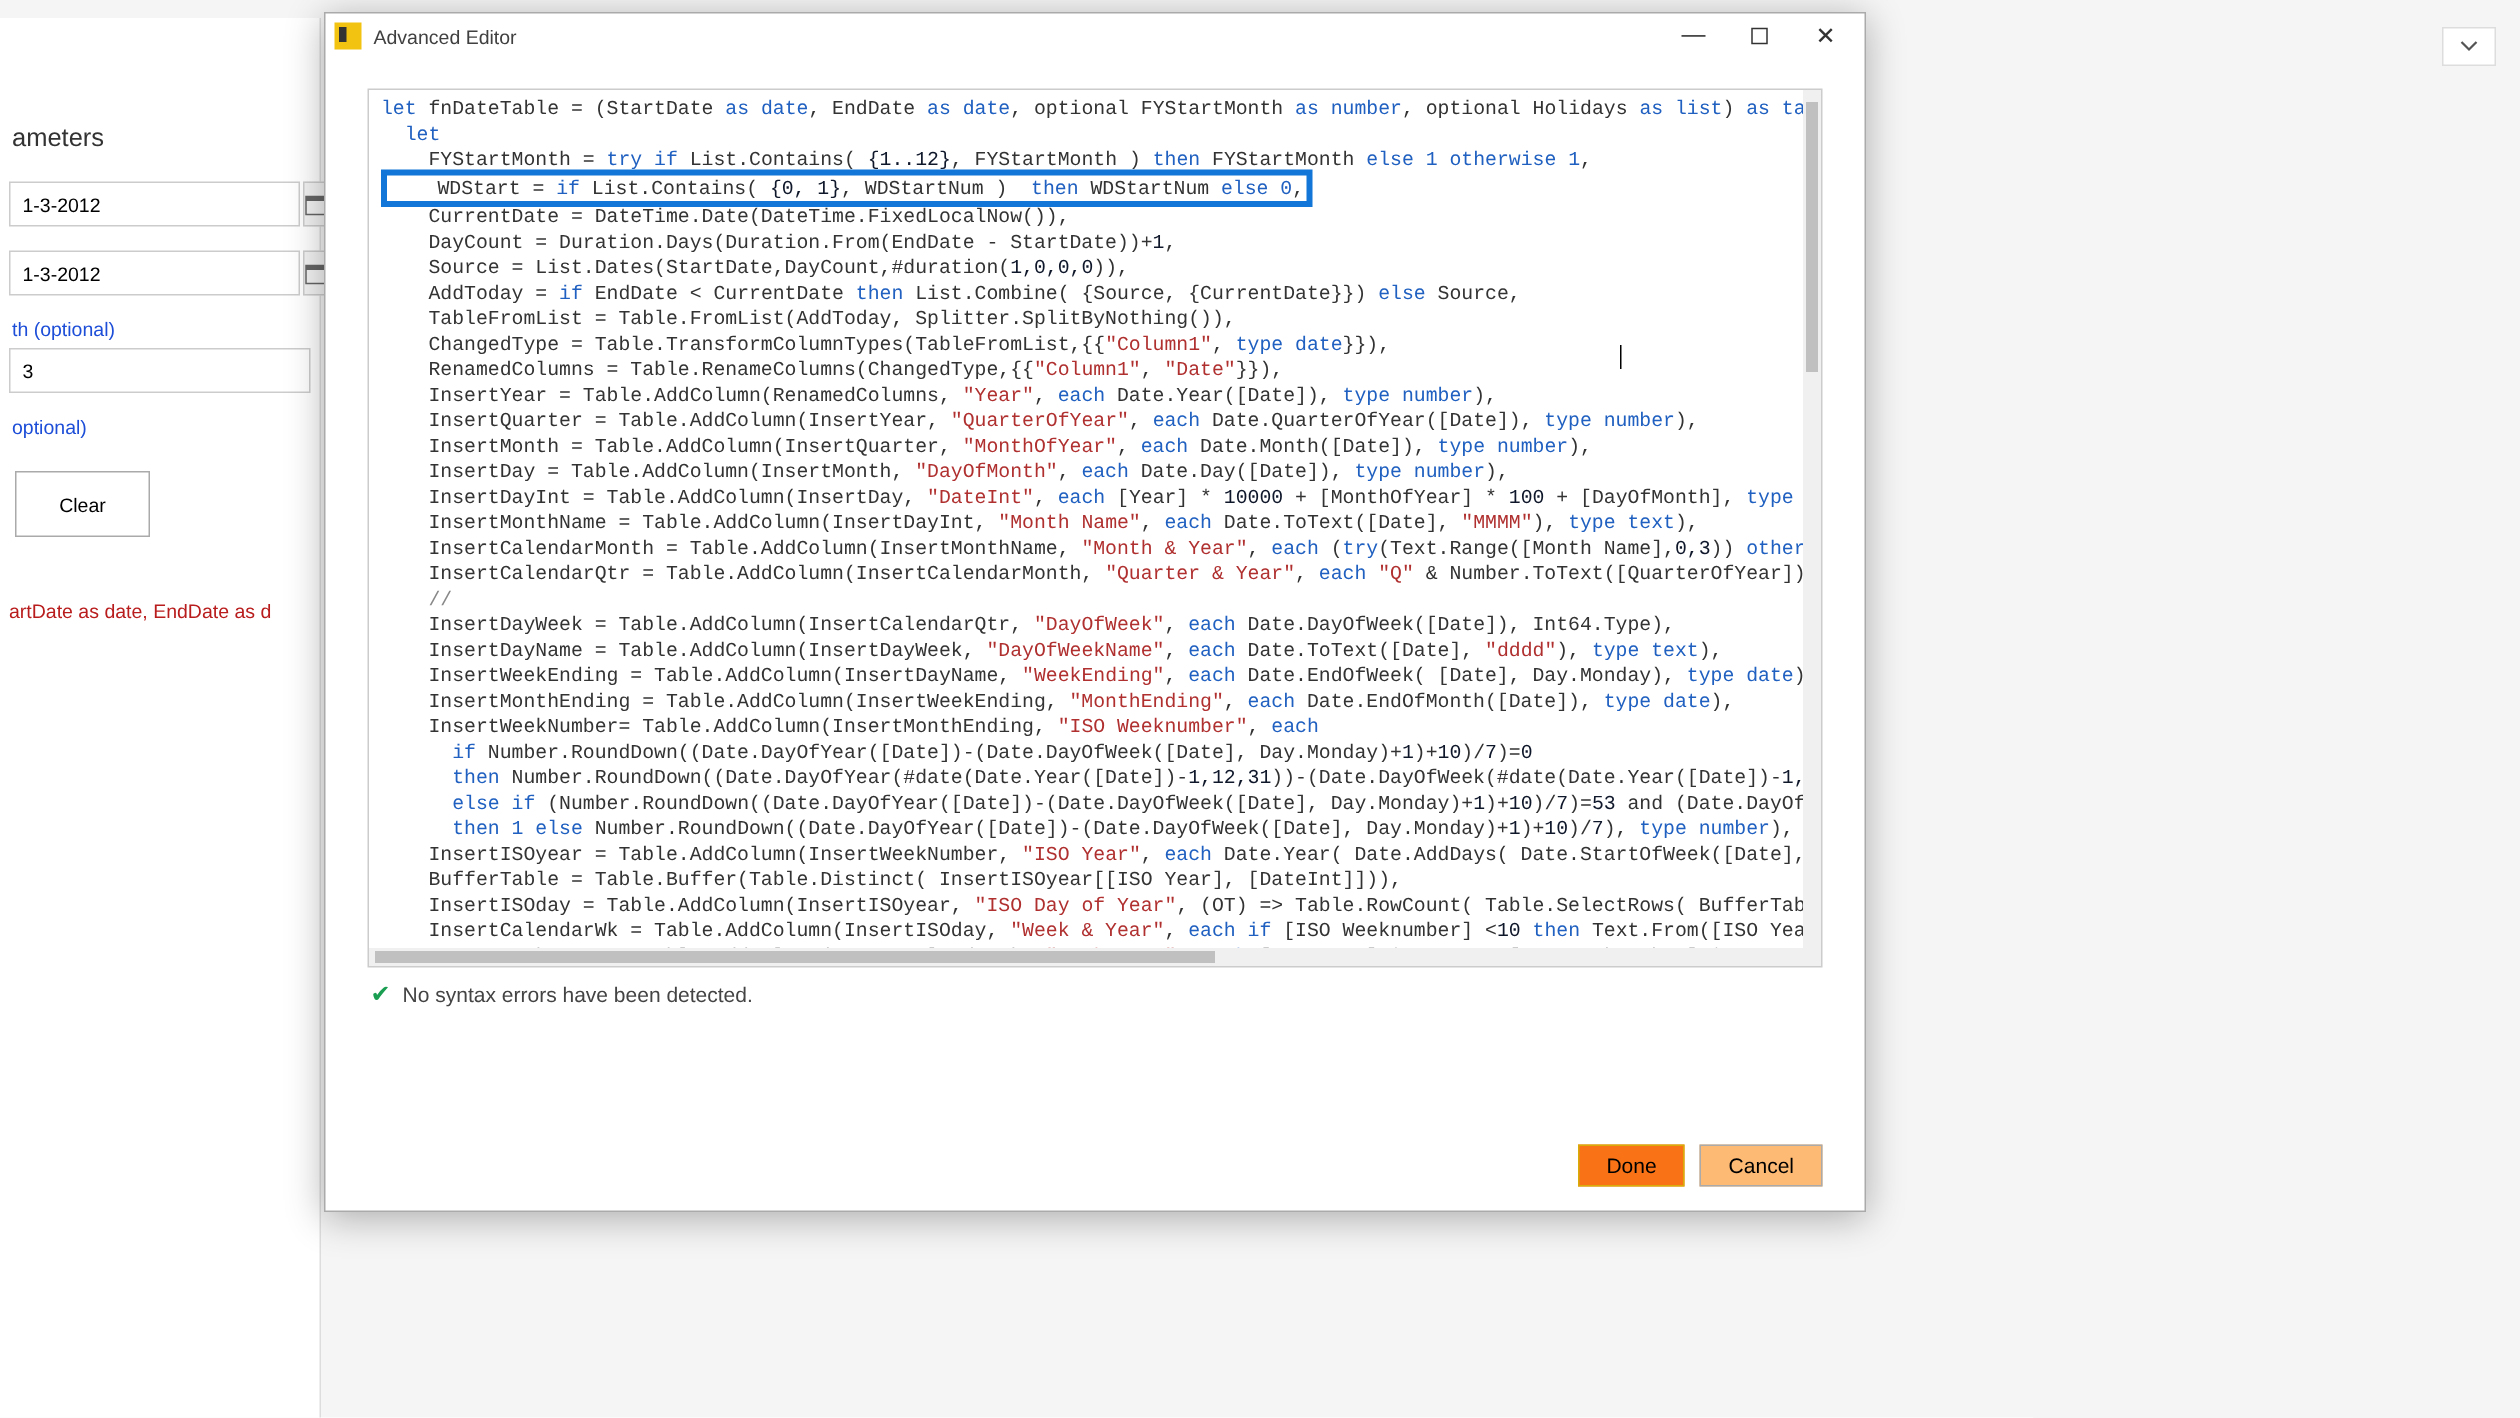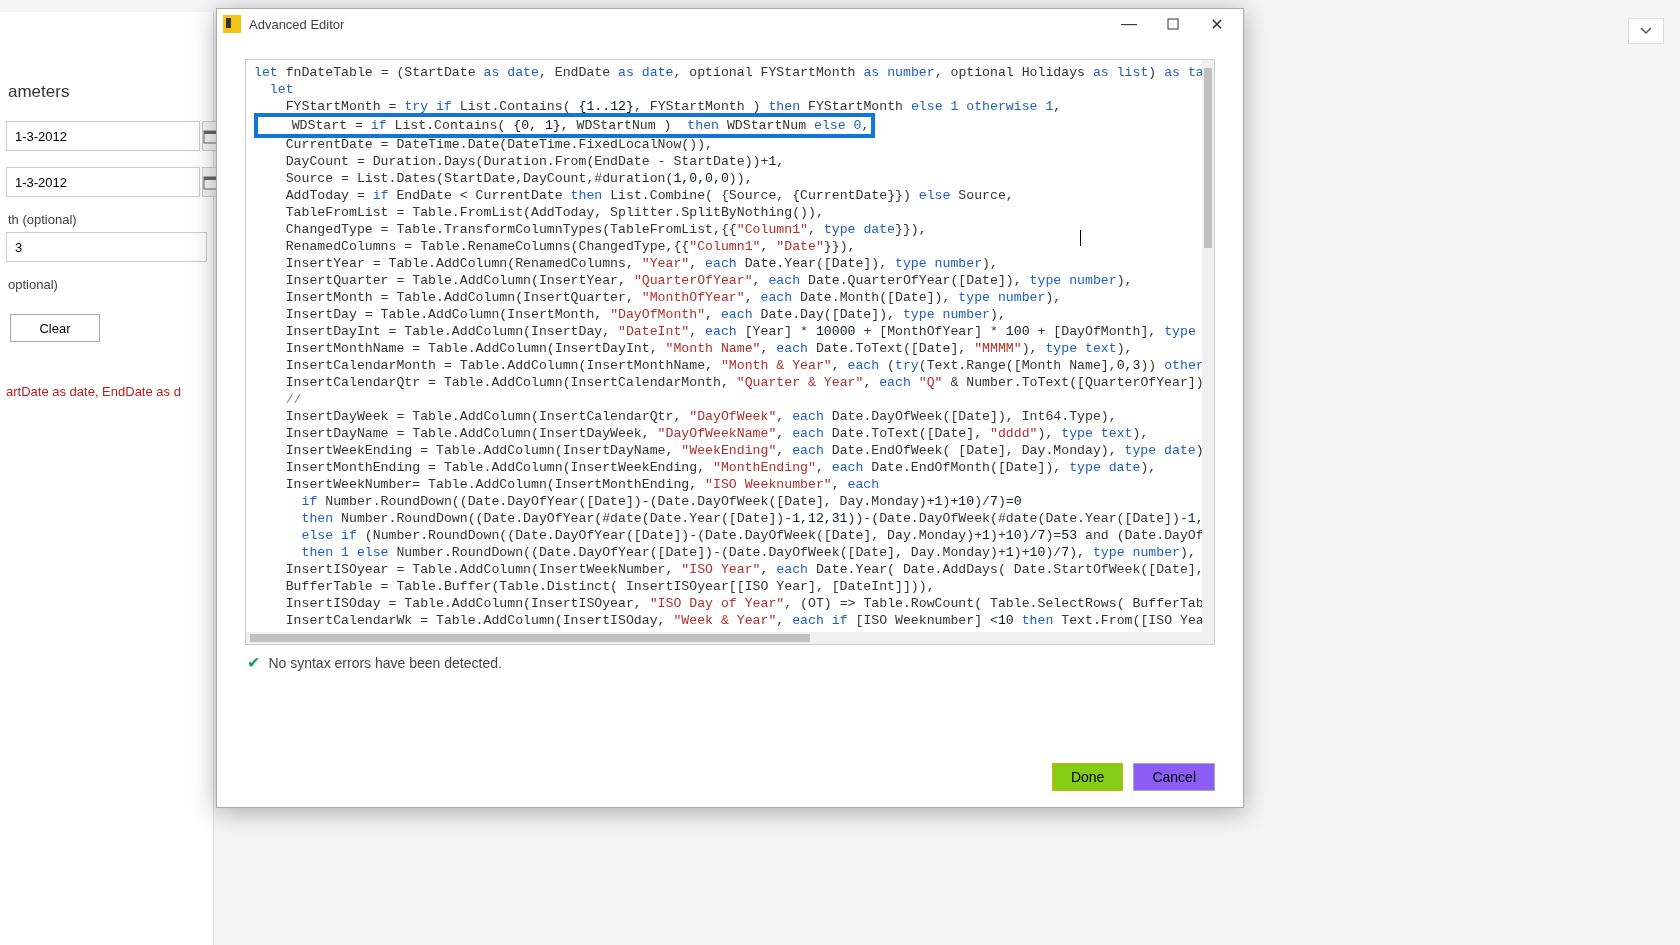--- a/index.html
+++ b/index.html
@@ -46,26 +46,26 @@
     height: 30px;
     border: 1px solid #ccc;
     background: #f3f3f3;
     display: flex;
     align-items: center;
     justify-content: center;
     margin-left: 2px;
   }
   .bg-label {
     font-size: 13px;
-    color: #404040;
+    color: #1d4ed8;
     margin: 0 0 4px 8px;
   }
   .bg-clear {
     width: 90px;
-    height: 28px;
+    height: 44px;
     background: #fff;
     border: 1px solid #aaa;
     font-size: 13px;
     margin: 18px 0 0 10px;
     cursor: pointer;
   }
   .bg-desc {
     font-size: 13px;
     color: #b91c1c;
     margin: 42px 0 0 6px;
@@ -273,24 +273,24 @@
     right: 28px;
     display: flex;
     gap: 10px;
   }
   .btn {
     height: 28px;
     padding: 0 18px;
     font-size: 14px;
     cursor: pointer;
     border: 1px solid #aaa;
-    background: #8b5cf6;
+    background: #fdba74;
   }
   .btn-primary {
-    background: #84cc16;
+    background: #f97316;
     border-color: #d8ad09;
   }
   svg { display: block; }
 </style>
 </head>
 <body>
 
 <div class="formula-bar-bg">
   <span class="fx-label">fx</span>
   <span class="fx-content">= (StartDate as date, En</span>

